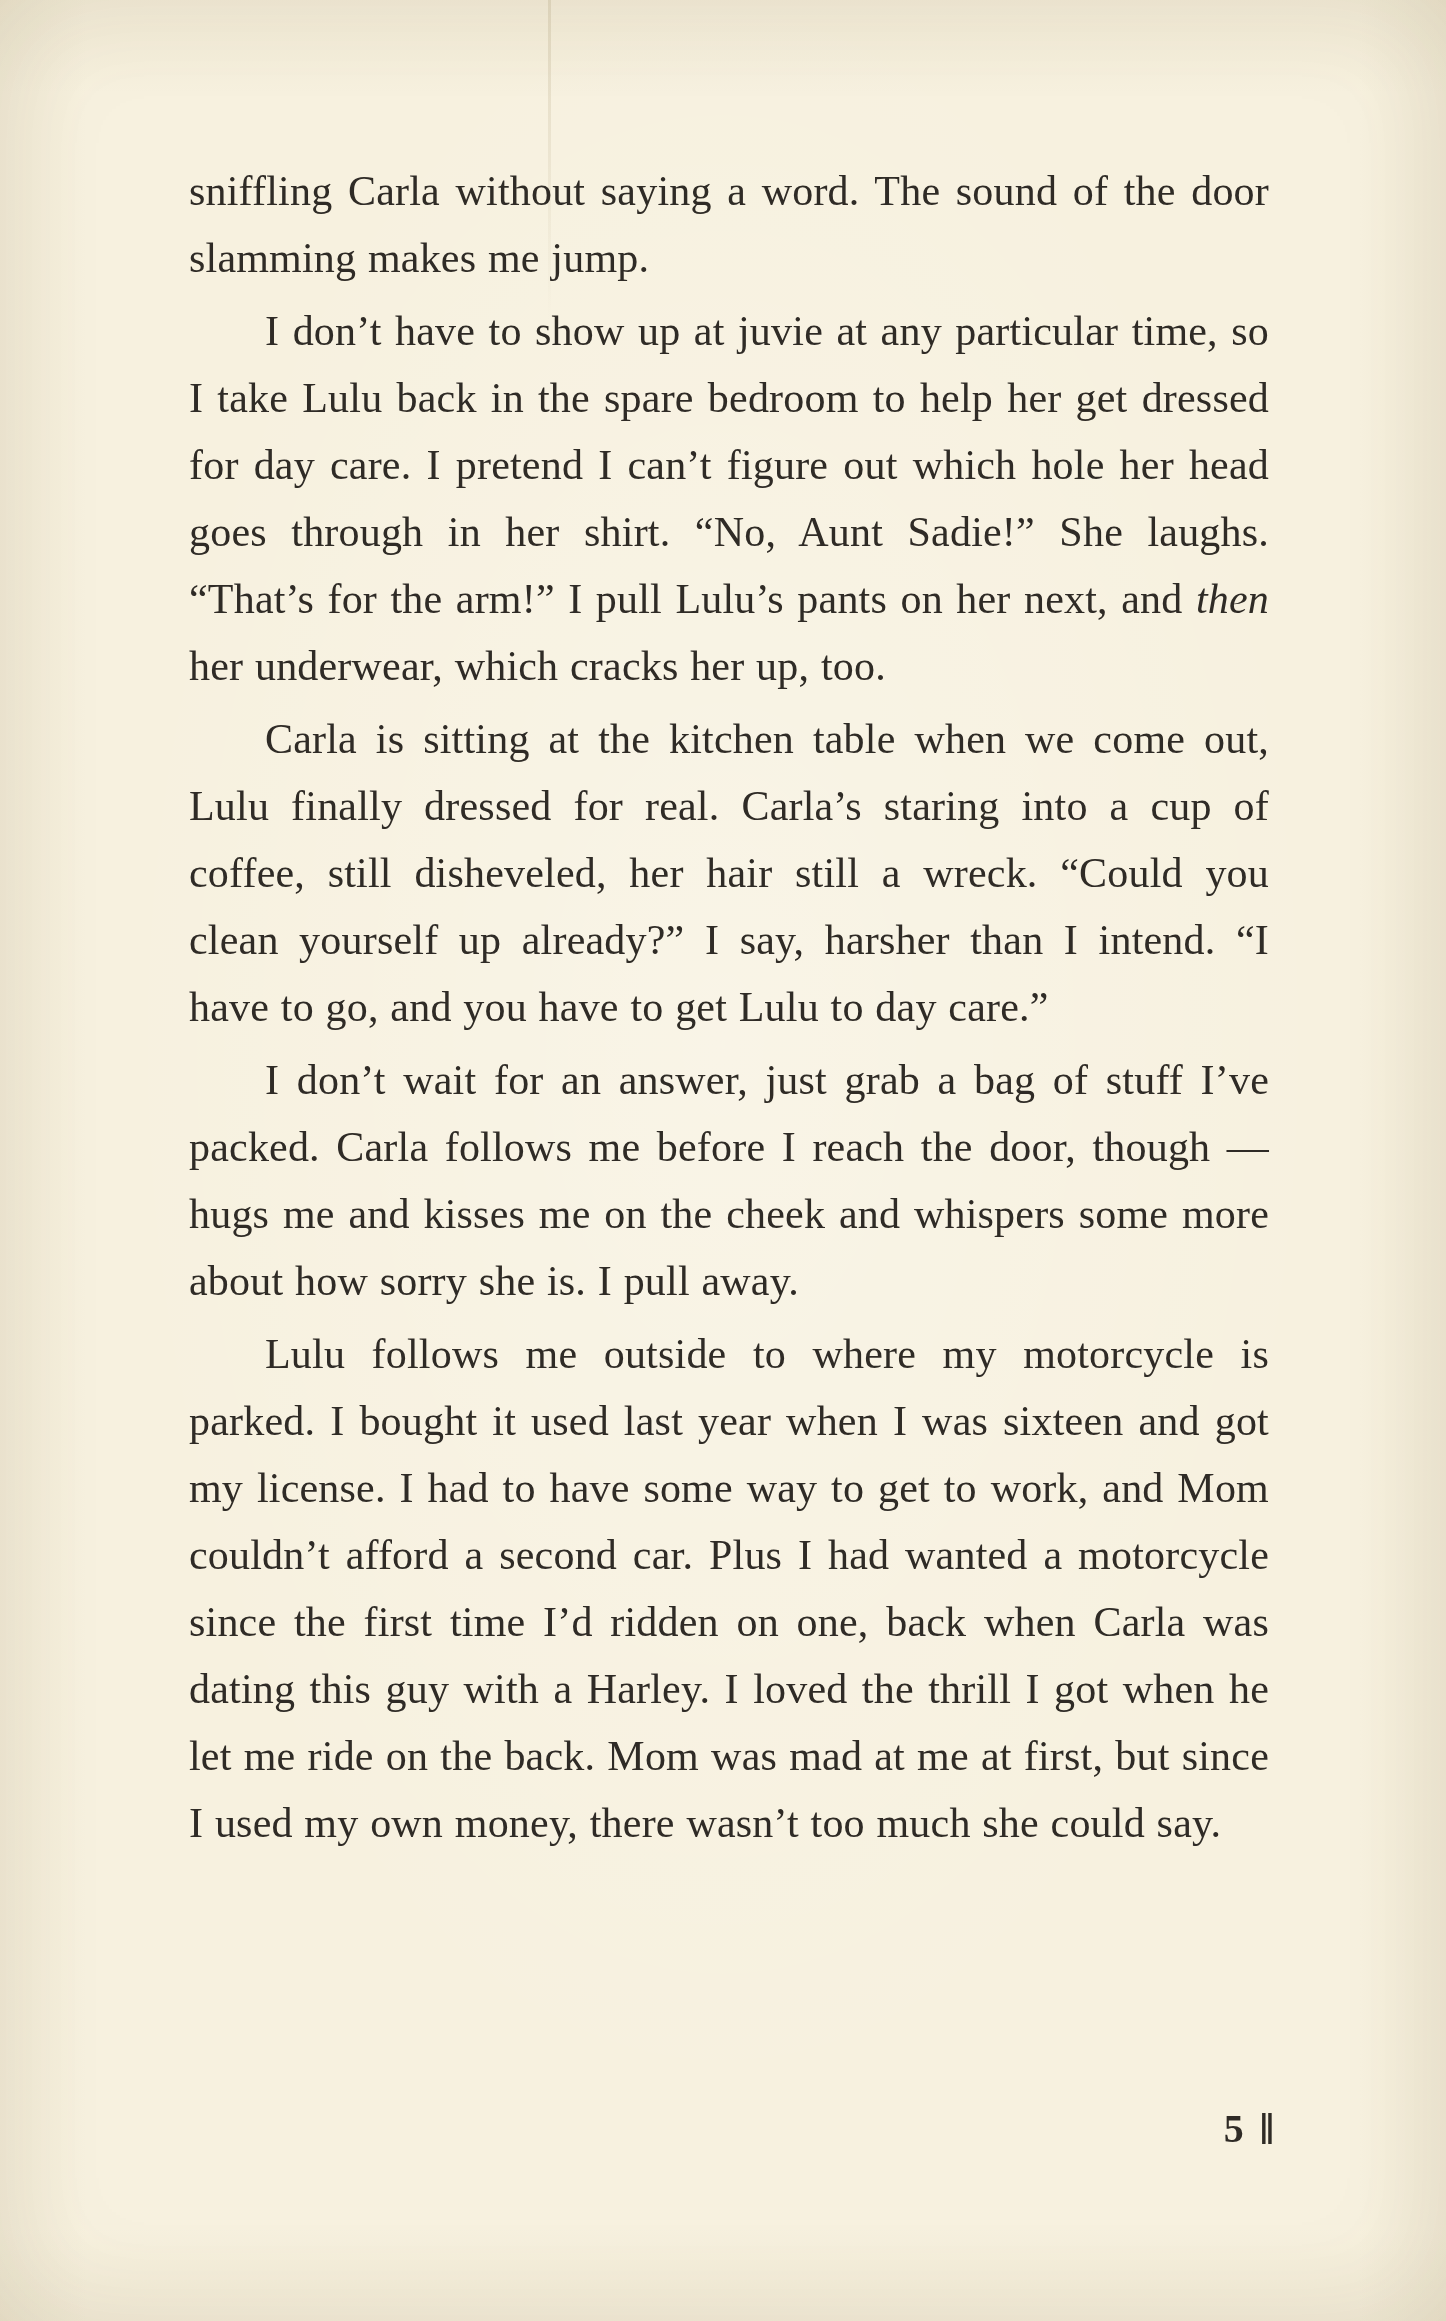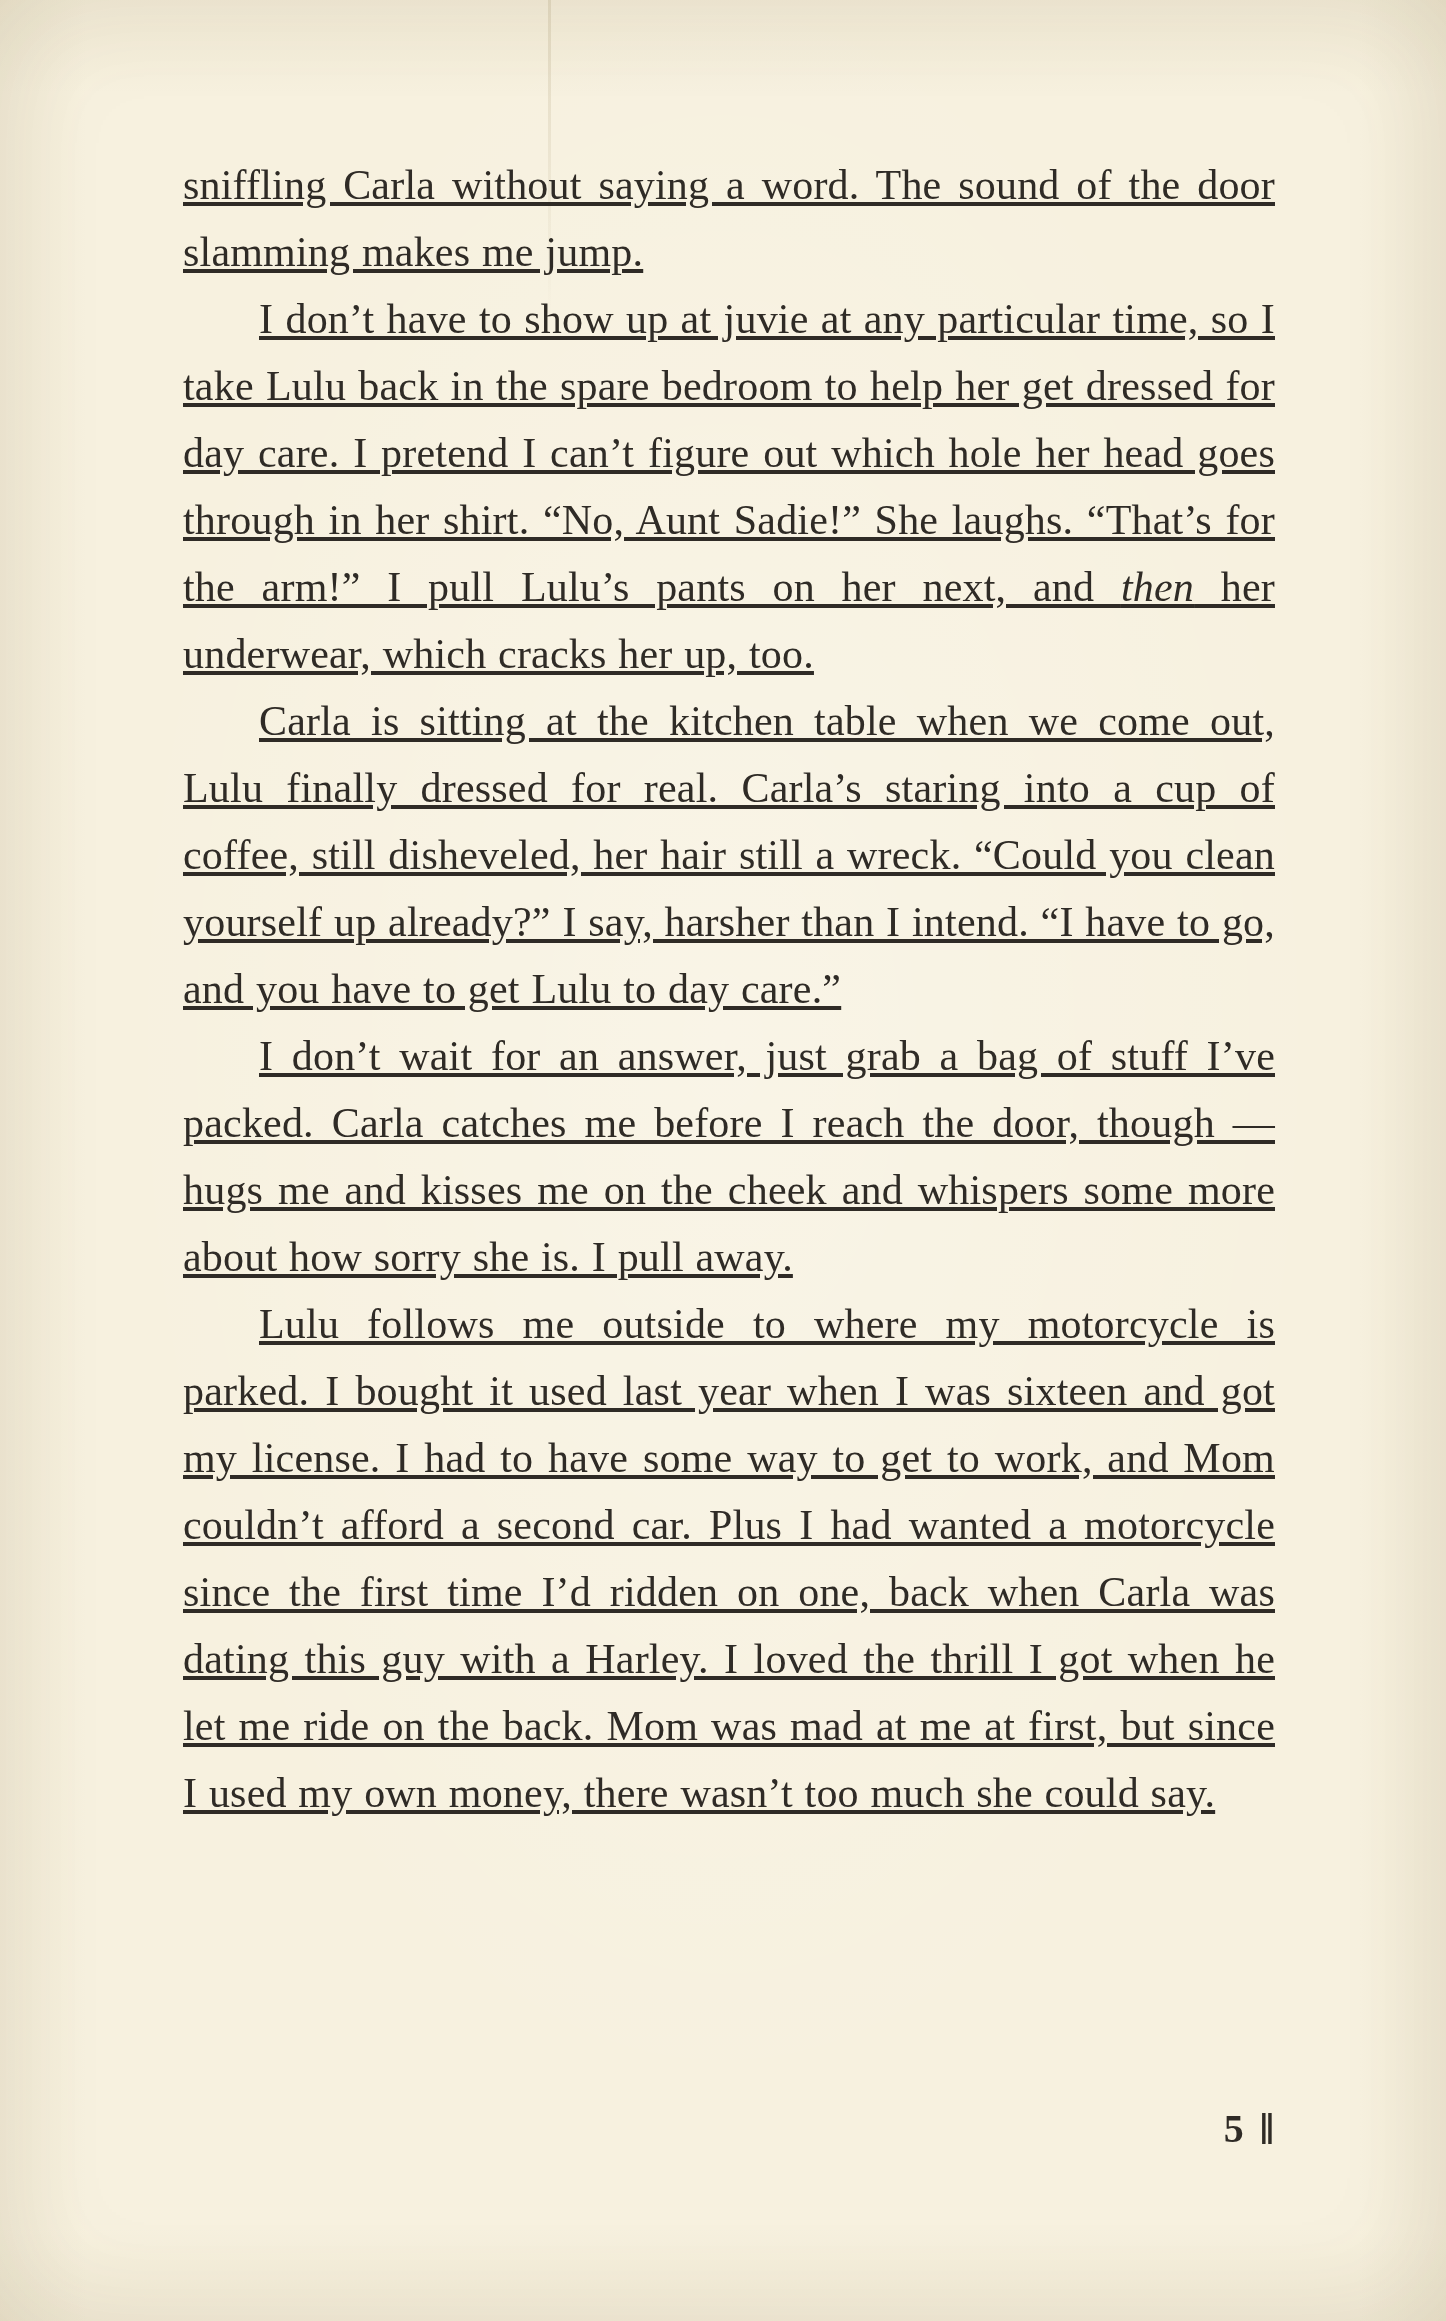--- a/index.html
+++ b/index.html
@@ -30,29 +30,28 @@
     background: linear-gradient(180deg, rgba(200,188,158,0.45), rgba(200,188,158,0));
     pointer-events: none;
   }
   .text-block {
     position: absolute;
     left: 183px;
     top: 152px;
     width: 1092px;
   }
   .para {
-    margin: 0;
+    margin: 6px;
     font-size: 42px;
     line-height: 67px;
     color: #2f2b26;
     text-align: justify;
     text-align-last: left;
     letter-spacing: 0.2px;
     word-spacing: 1px;
-    text-decoration: underline;
   }
   .para.indent {
     text-indent: 76px;
   }
   .para i {
     font-style: italic;
   }
   .page-number-row {
     position: absolute;
     right: 172px;
@@ -76,21 +75,21 @@
 </head>
 <body>
 
 <div class="book-page">
   <div class="crease"></div>
 
   <div class="text-block">
       <p class="para"><span>sniffling Carla without saying a word. The sound of the door slamming makes me jump.</span></p>
       <p class="para indent"><span>I don’t have to show up at juvie at any particular time, so I take Lulu back in the spare bedroom to help her get dressed for day care. I pretend I can’t figure out which hole her head goes through in her shirt. “No, Aunt Sadie!” She laughs. “That’s for the arm!” I pull Lulu’s pants on her next, and </span><i>then</i><span> her underwear, which cracks her up, too.</span></p>
       <p class="para indent"><span>Carla is sitting at the kitchen table when we come out, Lulu finally dressed for real. Carla’s staring into a cup of coffee, still disheveled, her hair still a wreck. “Could you clean yourself up already?” I say, harsher than I intend. “I have to go, and you have to get Lulu to day care.”</span></p>
-      <p class="para indent"><span>I don’t wait for an answer, just grab a bag of stuff I’ve packed. Carla catches me before I reach the door, though — hugs me and kisses me on the cheek and whispers some more about how sorry she is. I pull away.</span></p>
+      <p class="para indent"><span>I don’t wait for an answer, just grab a bag of stuff I’ve packed. Carla follows me before I reach the door, though — hugs me and kisses me on the cheek and whispers some more about how sorry she is. I pull away.</span></p>
       <p class="para indent"><span>Lulu follows me outside to where my motorcycle is parked. I bought it used last year when I was sixteen and got my license. I had to have some way to get to work, and Mom couldn’t afford a second car. Plus I had wanted a motorcycle since the first time I’d ridden on one, back when Carla was dating this guy with a Harley. I loved the thrill I got when he let me ride on the back. Mom was mad at me at first, but since I used my own money, there wasn’t too much she could say.</span></p>
     </div>
 
   <div class="page-number-row">
     <span class="page-number">5</span>
     <span class="page-number-mark">‖</span>
   </div>
 </div>
 
 </body></html>

